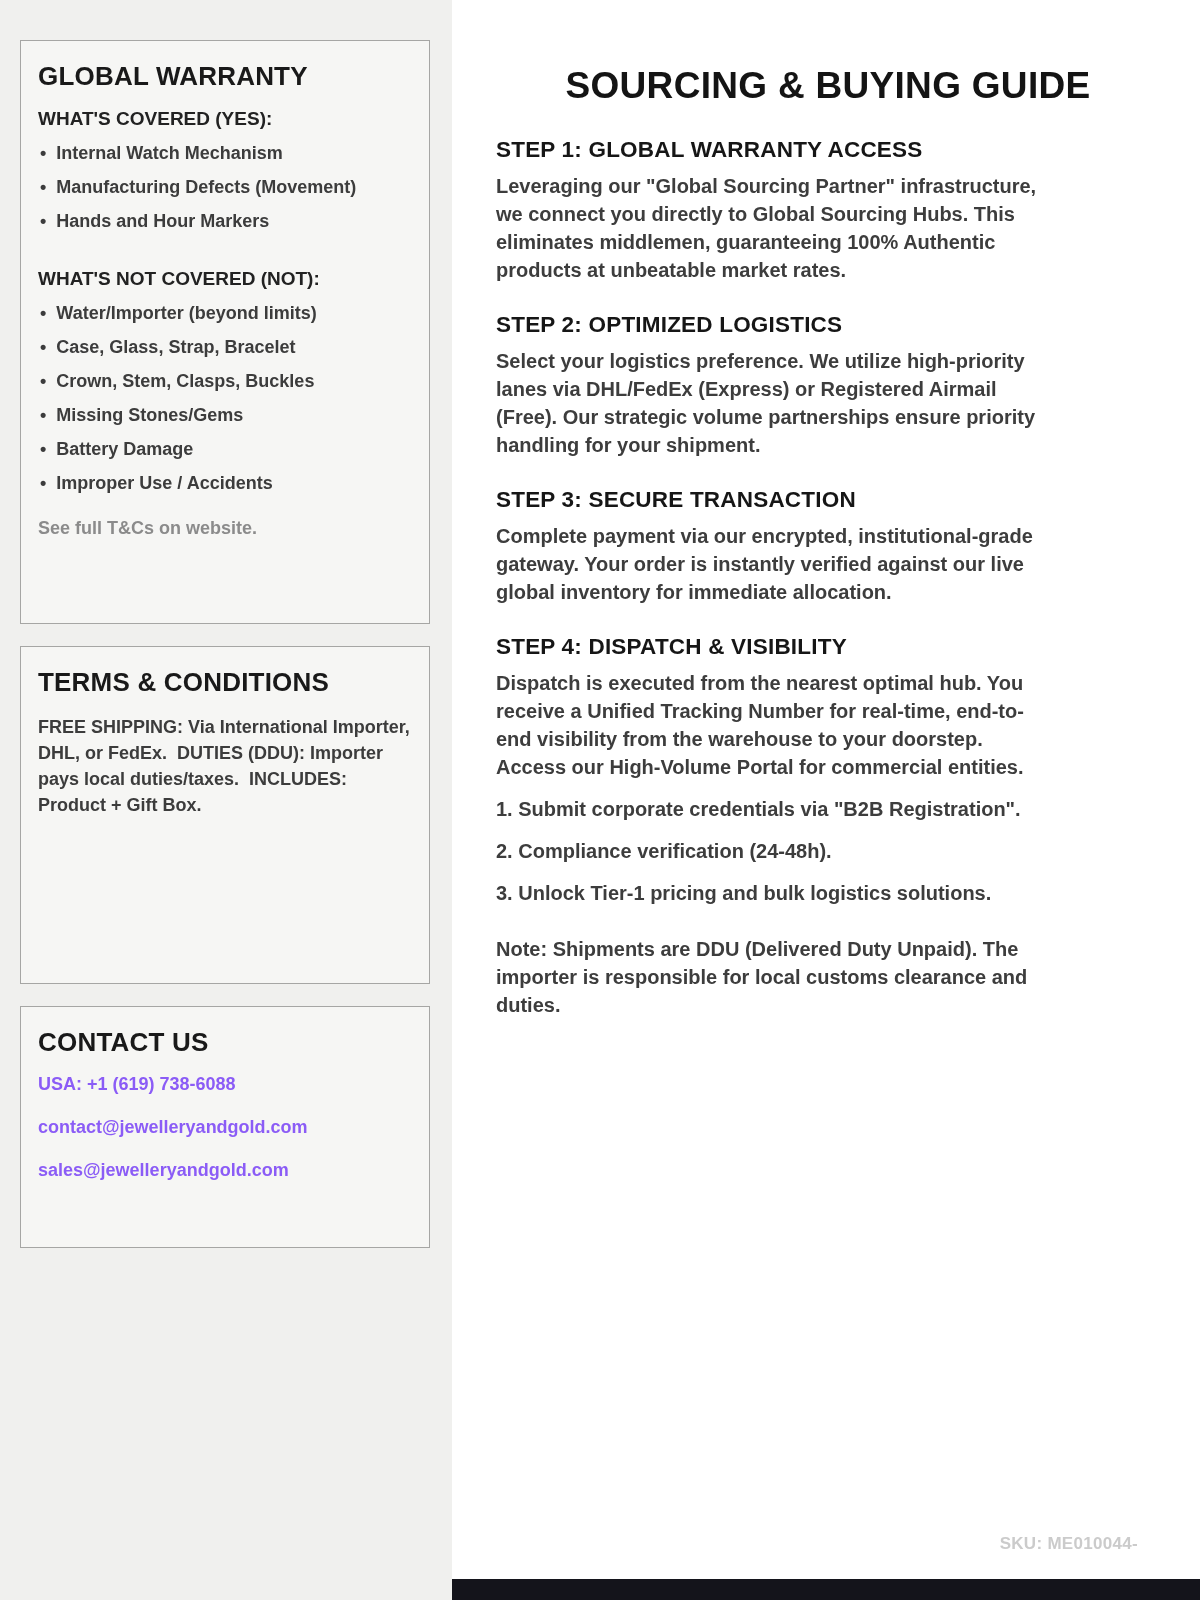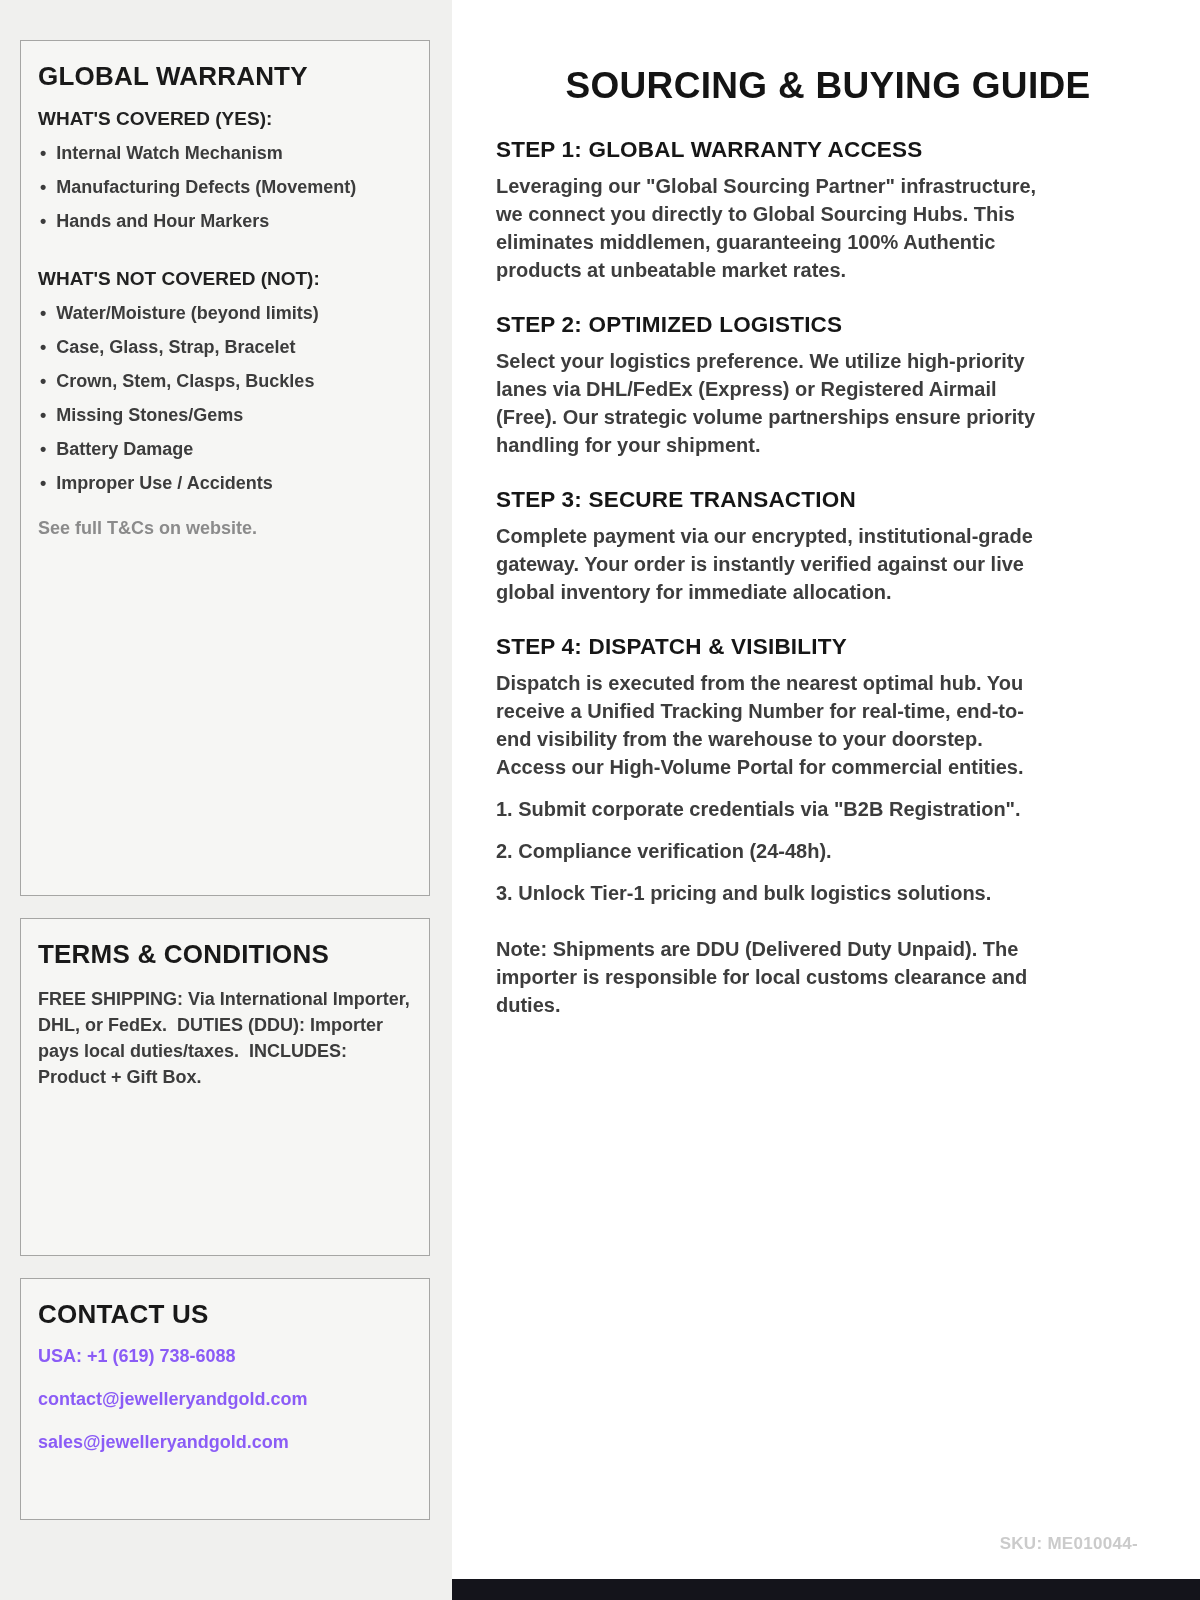--- a/index.html
+++ b/index.html
@@ -23,21 +23,21 @@
     flex: 0 0 452px;
     background: #f0f0ee;
     padding: 40px 22px 0 20px;
   }
   .box {
     background: #f6f6f4;
     border: 1px solid #a6a6a4;
     padding: 20px 17px;
     margin-bottom: 22px;
   }
-  .box-warranty { height: 856px; }
+  .box-warranty { height: 584px; }
   .box-terms    { height: 338px; }
   .box-contact  { height: 242px; }
 
   .box-title {
     font-size: 26px;
     font-weight: 800;
     color: #191919;
     letter-spacing: 0.2px;
     margin-bottom: 16px;
   }
@@ -148,21 +148,21 @@
 
       <h3 class="sub-title">WHAT'S COVERED (YES):</h3>
       <ul class="bullets">
         <li>Internal Watch Mechanism</li>
         <li>Manufacturing Defects (Movement)</li>
         <li>Hands and Hour Markers</li>
       </ul>
 
       <h3 class="sub-title gap-top">WHAT'S NOT COVERED (NOT):</h3>
       <ul class="bullets">
-        <li>Water/Moisture (beyond limits)</li>
+        <li>Water/Importer (beyond limits)</li>
         <li>Case, Glass, Strap, Bracelet</li>
         <li>Crown, Stem, Clasps, Buckles</li>
         <li>Missing Stones/Gems</li>
         <li>Battery Damage</li>
         <li>Improper Use / Accidents</li>
       </ul>
 
       <p class="footnote">See full T&amp;Cs on website.</p>
     </section>
 

